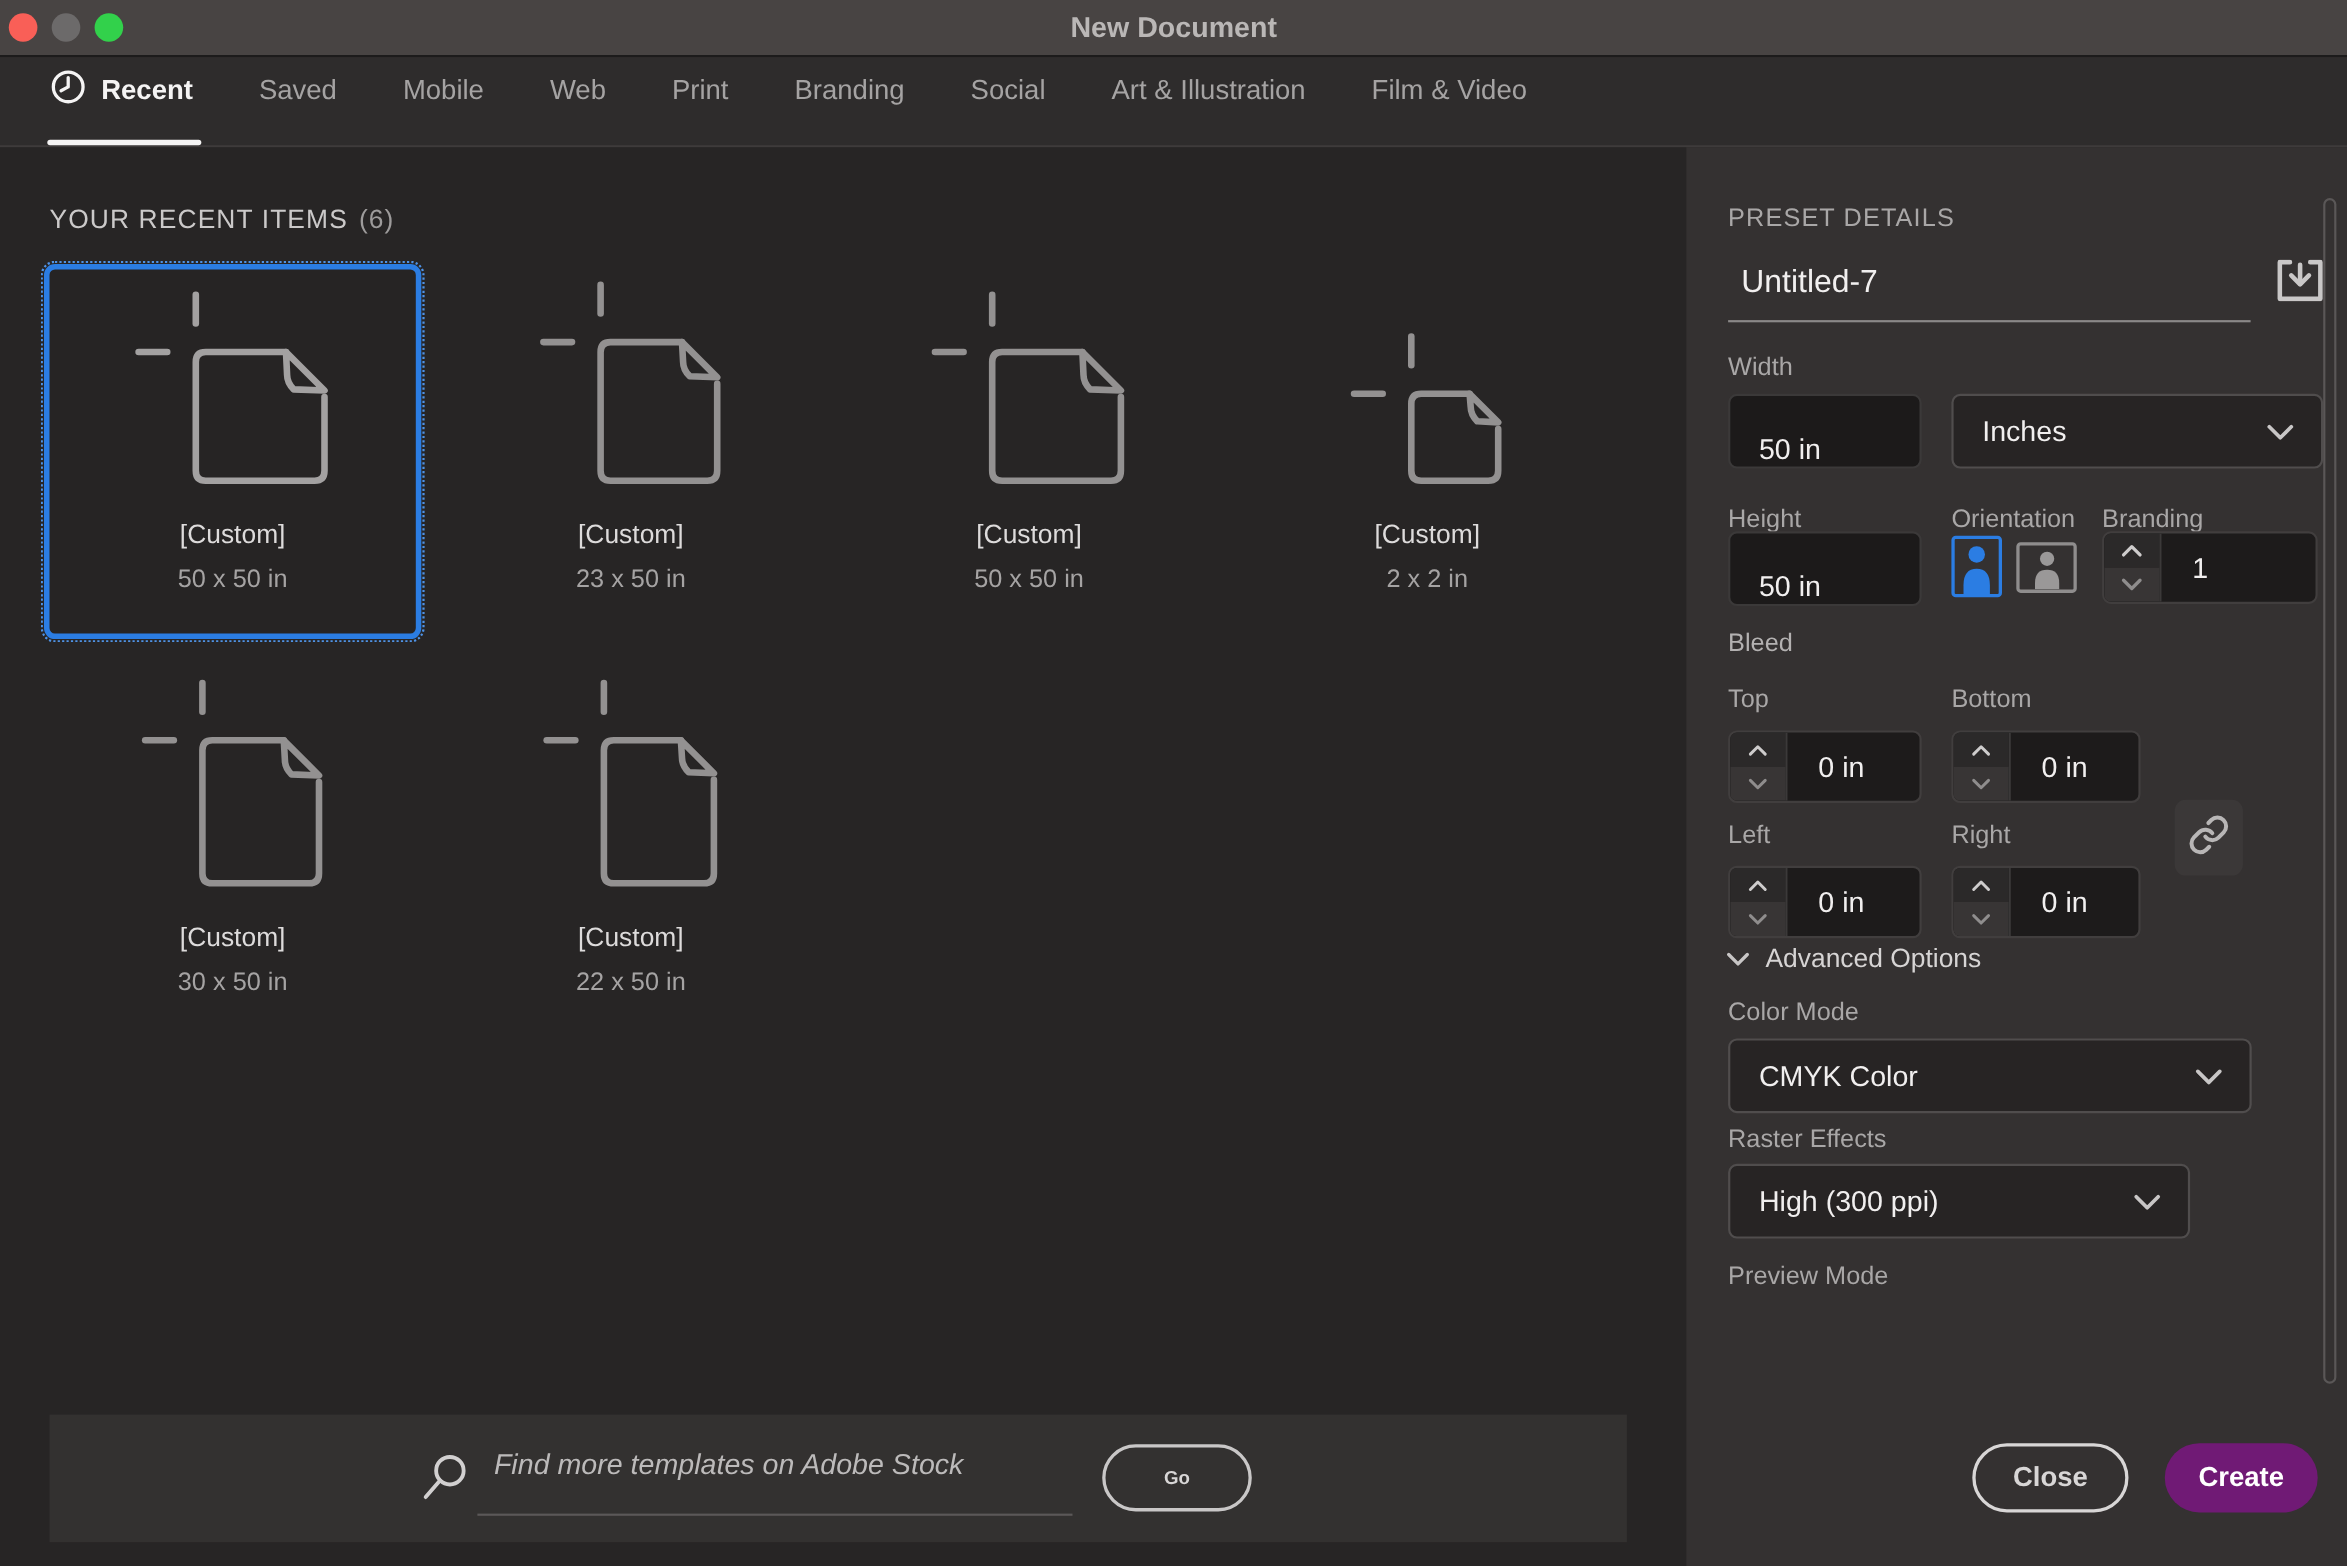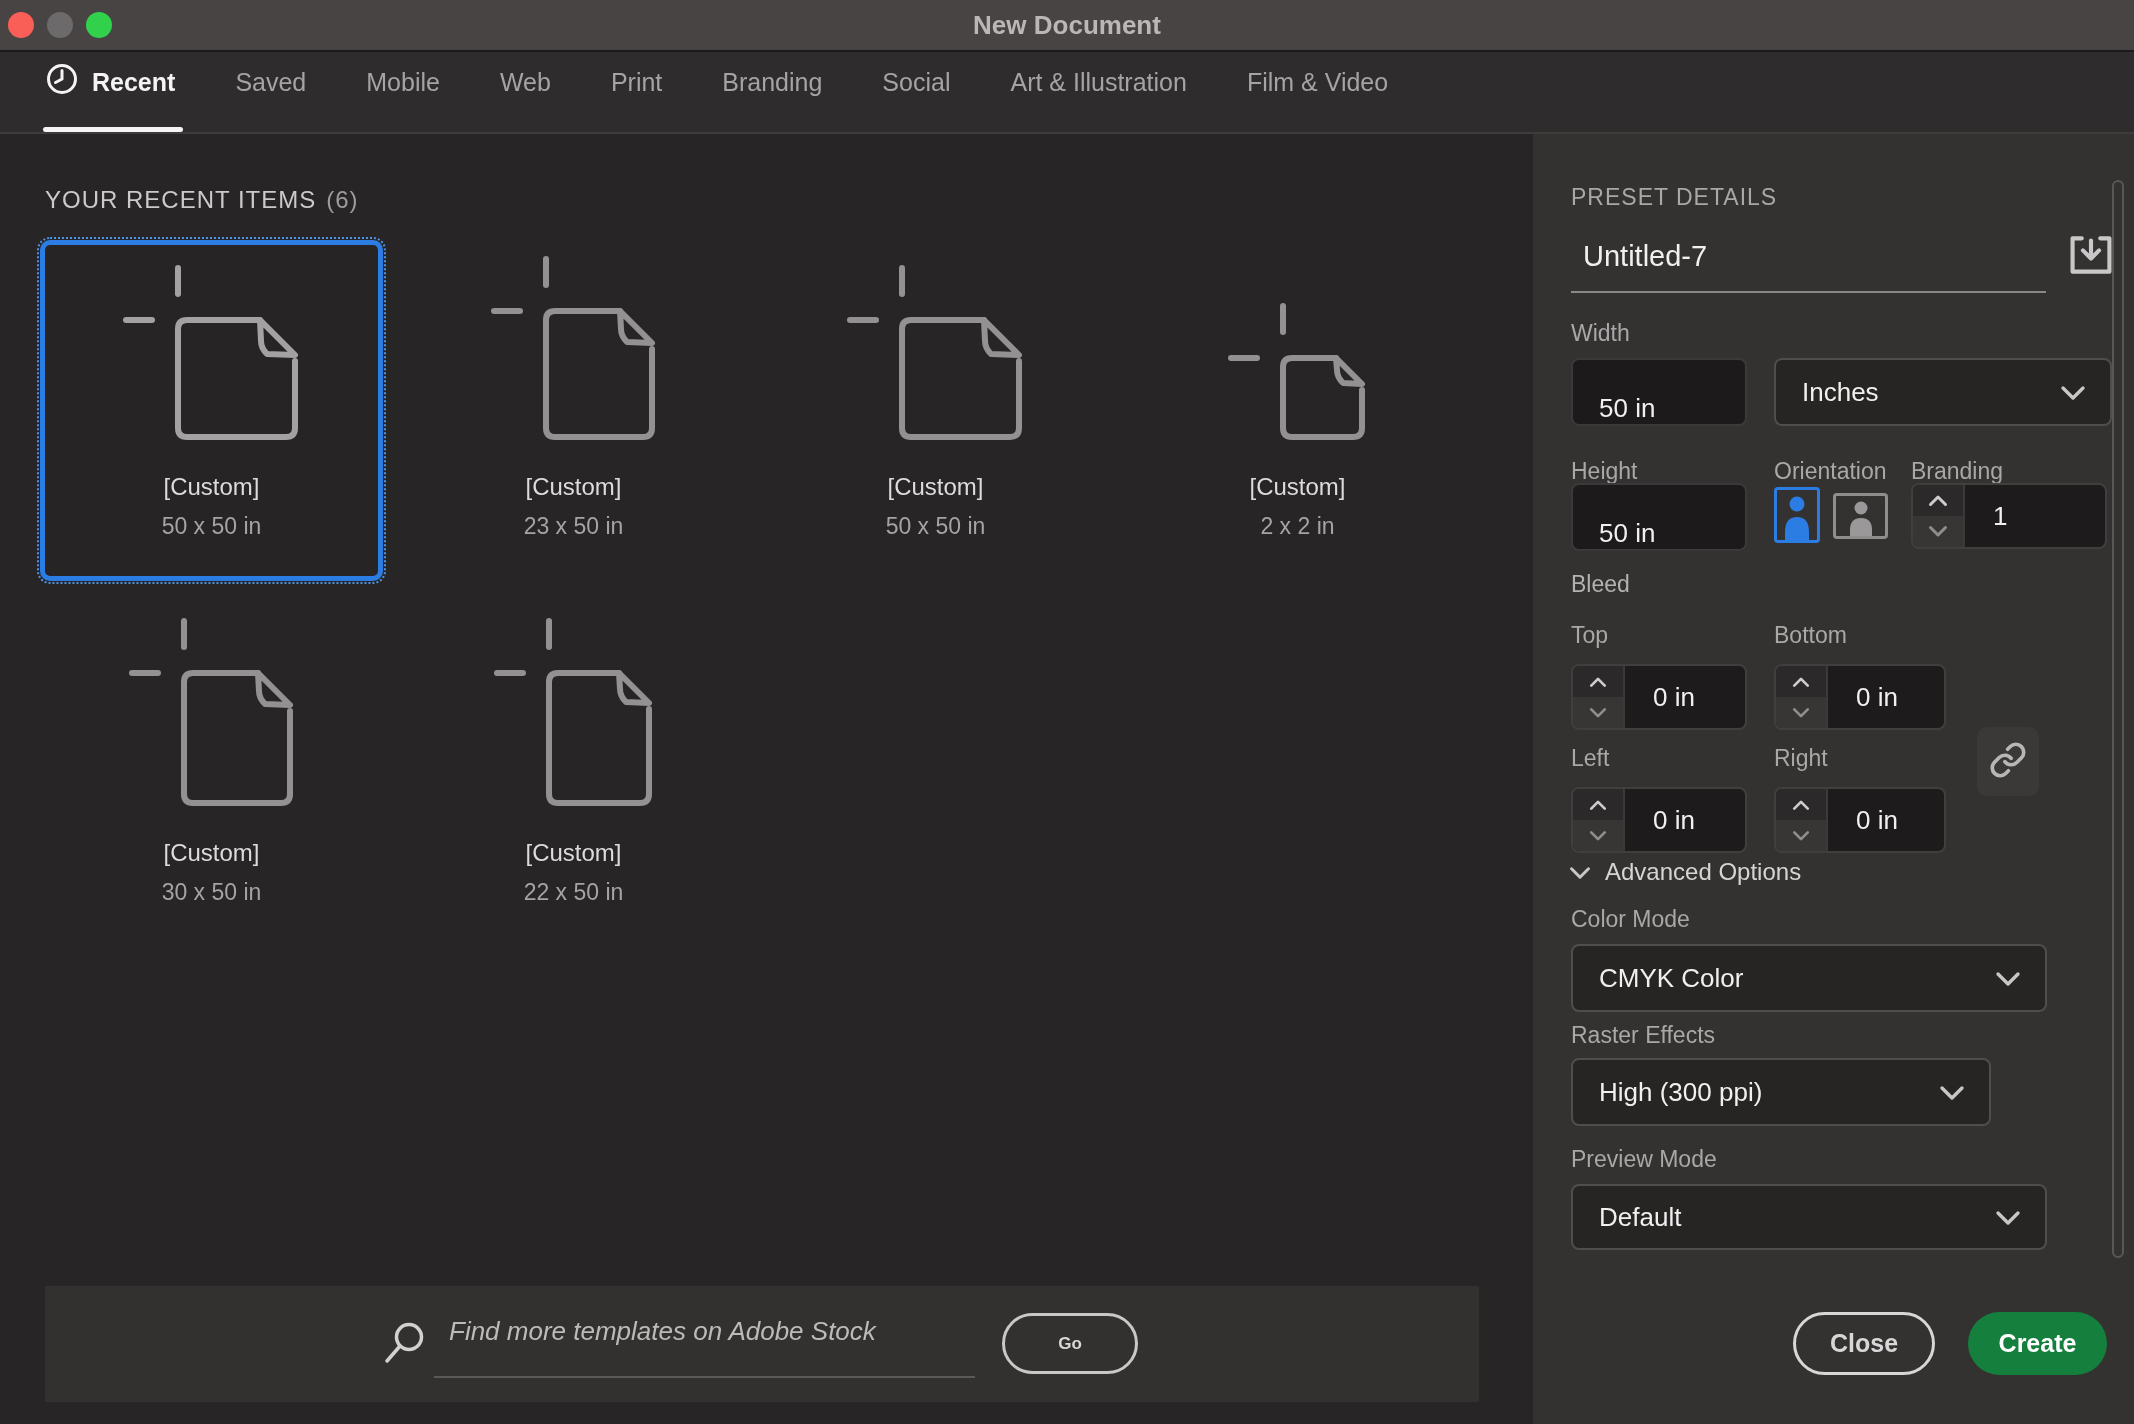--- a/index.html
+++ b/index.html
@@ -79,21 +79,21 @@
 
   .link-btn{position:absolute;left:444px;top:593px;width:62px;height:69px;background:#3b3838;
             border-radius:10px;display:flex;align-items:center;justify-content:center;}
 
   .adv-row{position:absolute;left:36px;top:724px;display:flex;align-items:center;gap:14px;
            font-size:24px;color:#d6d4d4;}
 
   .close-btn{position:absolute;left:260px;top:1178px;width:142px;height:63px;border:3px solid #d8d6d6;
              border-radius:33px;box-sizing:border-box;display:flex;align-items:center;justify-content:center;
              font-size:25px;font-weight:bold;color:#d8d6d6;}
-  .create-btn{position:absolute;left:435px;top:1178px;width:139px;height:63px;background:#15803d;
+  .create-btn{position:absolute;left:435px;top:1178px;width:139px;height:63px;background:#701a75;
               border-radius:33px;display:flex;align-items:center;justify-content:center;
               font-size:25px;font-weight:bold;color:#ffffff;}
   .scrollbar{position:absolute;left:579px;top:46px;width:12px;height:1078px;
              border:2px solid #5a5757;border-radius:7px;box-sizing:border-box;}
 </style>
 </head>
 <body>
 
 <div class="app">
 
@@ -418,26 +418,20 @@
 
     <div class="p-abs p-label" style="left:38px;top:888px;">Raster Effects</div>
     <div class="dropdown" style="left:38px;top:924px;width:420px;height:68px;">
       <span>High (300 ppi)</span>
       <span><svg width="26" height="16" viewBox="0 0 26 16">
             <path d="M3 3 L13 13 L23 3" fill="none" stroke="#c8c6c6" stroke-width="3.4" stroke-linecap="round" stroke-linejoin="round"></path>
           </svg></span>
     </div>
 
     <div class="p-abs p-label" style="left:38px;top:1012px;">Preview Mode</div>
-    <div class="dropdown" style="left:38px;top:1050px;width:476px;height:66px;">
-      <span>Default</span>
-      <span><svg width="26" height="16" viewBox="0 0 26 16">
-            <path d="M3 3 L13 13 L23 3" fill="none" stroke="#c8c6c6" stroke-width="3.4" stroke-linecap="round" stroke-linejoin="round"></path>
-          </svg></span>
-    </div>
 
     <div class="close-btn">Close</div>
     <div class="create-btn">Create</div>
 
     <div class="scrollbar"></div>
   </div>
 
 </div>
 
 </body></html>

